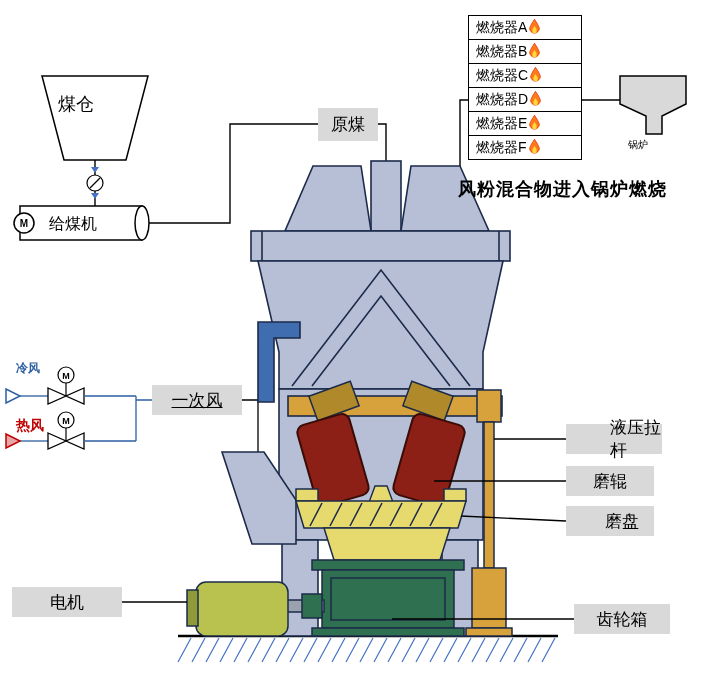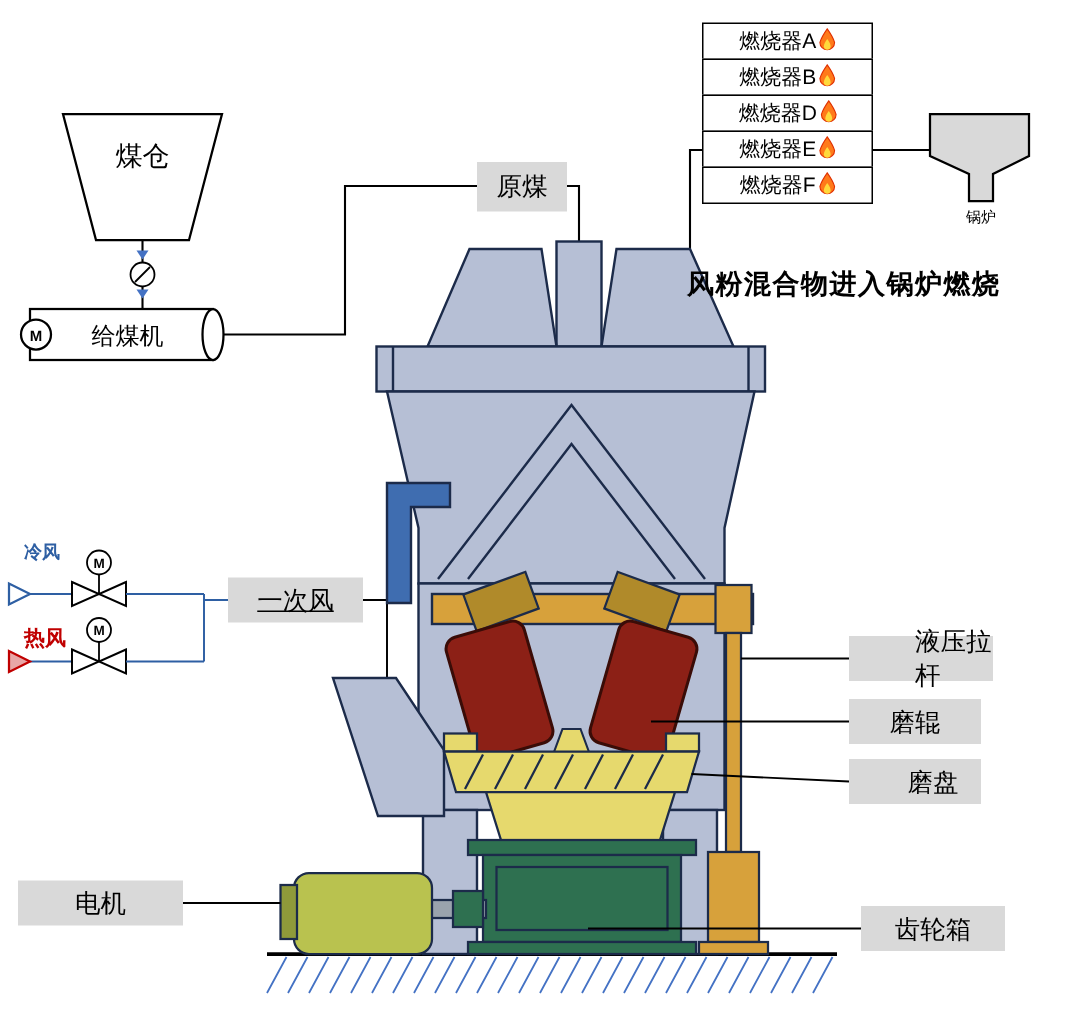--- a/index.html
+++ b/index.html
@@ -1,25 +1,25 @@
 <!DOCTYPE html>
 <html><head>
 <meta charset="utf-8">
 <style>
   * { margin:0; padding:0; box-sizing:border-box; }
   body { font-family:"Liberation Sans",sans-serif; background:#fff; }
   #canvas { position:relative; width:720px; height:680px; background:#fff; overflow:hidden; }
   #scene { position:absolute; left:0; top:0; }
   .lbl { position:absolute; color:#000; white-space:nowrap; }
-  .center { text-align:center; }
+  .center { }
   .tag { position:absolute; background:#d9d9d9; color:#000; font-size:17px;
          display:flex; align-items:center; justify-content:center; }
   #burners { position:absolute; left:468px; top:15px; }
   .burner { width:114px; height:25px; border:1px solid #000; background:#fff;
-            display:flex; align-items:center; justify-content:center;
+            display:flex; align-items:center; justify-content:flex-start;
             padding:0 5px 0 7px; font-size:14px; color:#000; }
   .burner + .burner { margin-top:-1px; }
   .burner svg { width:15px; height:19px; flex:0 0 auto; }
   svg text { font-family:"Liberation Sans",sans-serif; font-weight:bold; fill:#000; }
 </style>
 </head>
 <body>
 
 <div id="canvas">
 
@@ -160,20 +160,27 @@
         </svg>
     </div>
     <div class="burner">
       <span>燃烧器B</span>
       <svg viewBox="0 0 20 24">
           <path d="M10 1 Q15 8 16.5 13 A6.5 6.5 0 1 1 3.5 13 Q5 8 10 1 Z" fill="#ff7a1a" stroke="#e03000" stroke-width="1"></path>
           <path d="M10 10 Q13 14 13 16.5 A3 3 0 1 1 7 16.5 Q7 14 10 10 Z" fill="#ffd93b"></path>
         </svg>
     </div>
     <div class="burner">
+      <span>燃烧器C</span>
+      <svg viewBox="0 0 20 24">
+          <path d="M10 1 Q15 8 16.5 13 A6.5 6.5 0 1 1 3.5 13 Q5 8 10 1 Z" fill="#ff7a1a" stroke="#e03000" stroke-width="1"></path>
+          <path d="M10 10 Q13 14 13 16.5 A3 3 0 1 1 7 16.5 Q7 14 10 10 Z" fill="#ffd93b"></path>
+        </svg>
+    </div>
+    <div class="burner">
       <span>燃烧器D</span>
       <svg viewBox="0 0 20 24">
           <path d="M10 1 Q15 8 16.5 13 A6.5 6.5 0 1 1 3.5 13 Q5 8 10 1 Z" fill="#ff7a1a" stroke="#e03000" stroke-width="1"></path>
           <path d="M10 10 Q13 14 13 16.5 A3 3 0 1 1 7 16.5 Q7 14 10 10 Z" fill="#ffd93b"></path>
         </svg>
     </div>
     <div class="burner">
       <span>燃烧器E</span>
       <svg viewBox="0 0 20 24">
           <path d="M10 1 Q15 8 16.5 13 A6.5 6.5 0 1 1 3.5 13 Q5 8 10 1 Z" fill="#ff7a1a" stroke="#e03000" stroke-width="1"></path>

